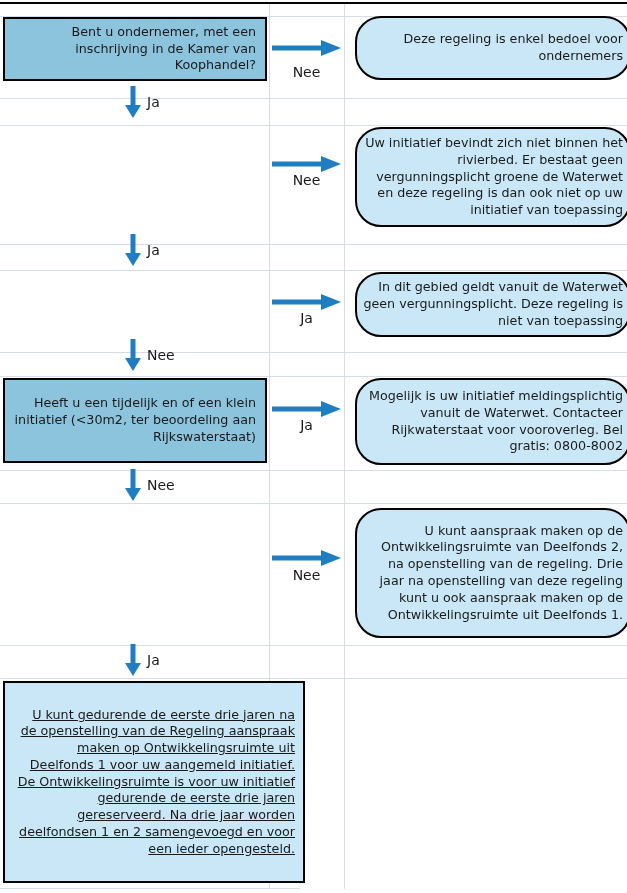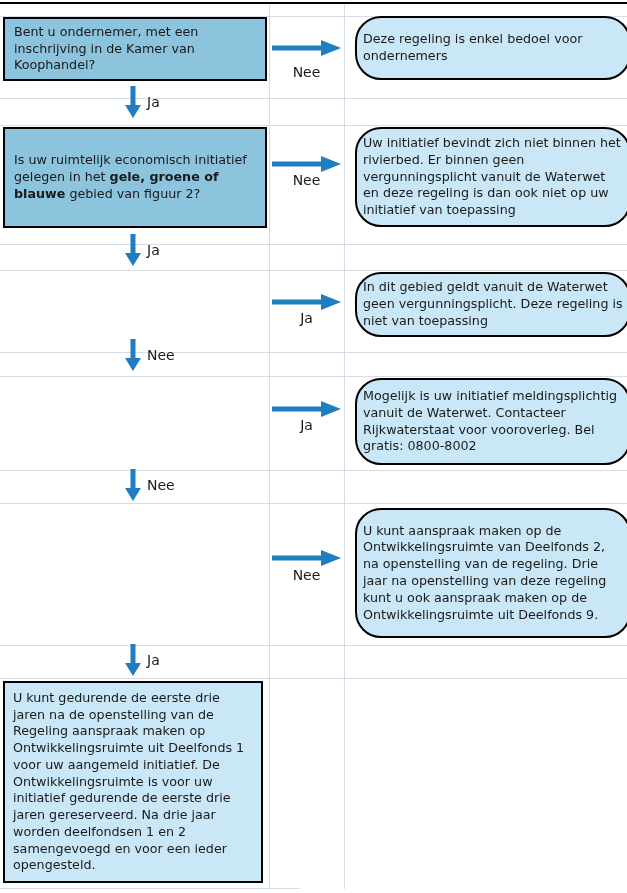--- a/index.html
+++ b/index.html
@@ -14,26 +14,26 @@
   .sheet{
     position:relative;width:627px;height:893px;background:#ffffff;
     font-family:"DejaVu Sans","Liberation Sans",sans-serif;color:var(--text);
     overflow:hidden;
   }
   .gridh{position:absolute;left:0;width:627px;height:1px;background:var(--grid);z-index:1;}
   .gridv{position:absolute;top:3px;width:1px;height:886px;background:var(--grid);z-index:1;}
   .topline{position:absolute;left:0;top:2px;width:627px;height:2px;background:var(--border);z-index:2;}
   .box{
     position:absolute;z-index:2;border:2px solid var(--border);box-sizing:border-box;
-    display:flex;align-items:center;justify-content:center;text-align:left;
+    display:flex;align-items:center;justify-content:center;text-align:right;
     font-size:12.7px;line-height:1.32;
   }
   .qbox{left:3px;width:264px;background:var(--question-fill);padding:3px 9px;}
   .rbox{left:355px;width:276px;background:var(--result-fill);padding:3px 6px;border-radius:26px;}
-  .fbox{left:3px;width:260px;background:var(--result-fill);padding:3px 8px;}
+  .fbox{left:3px;width:302px;background:var(--result-fill);padding:3px 8px;text-decoration:underline;}
   .box b{font-weight:bold;}
   .varrow{position:absolute;left:123px;width:20px;height:34px;z-index:3;}
   .harrow{position:absolute;left:271px;width:72px;height:18px;z-index:3;}
   .vlabel{position:absolute;left:147px;z-index:3;font-size:14px;}
   .hlabel{position:absolute;left:269px;width:75px;text-align:center;z-index:3;font-size:14px;}
   svg{display:block;}
 </style>
 </head>
 <body>
 
@@ -51,42 +51,42 @@
   <div class="gridh" style="top:376px"></div>
   <div class="gridh" style="top:470px"></div>
   <div class="gridh" style="top:503px"></div>
   <div class="gridh" style="top:645px"></div>
   <div class="gridh" style="top:678px"></div>
   <div class="gridh" style="top:888px;width:300px"></div>
 
   <div class="box qbox" style="top:17px;height:64px">
     <span><span>Bent u ondernemer, met een inschrijving in de Kamer van Koophandel?</span></span>
   </div>
-  <div class="box qbox" style="top:127px;height:101px">
-    <span><span>Is uw ruimtelijk economisch initiatief gelegen in het </span><b>gele, groene of blauwe</b><span> gebied van figuur 2?</span></span>
+  <div class="box qbox" style="top:378px;height:85px">
+    <span><span>Heeft u een tijdelijk en of een klein initiatief (&lt;30m2, ter beoordeling aan Rijkswaterstaat)</span></span>
   </div>
 
   <div class="box fbox" style="top:681px;height:202px">
     <span>U kunt gedurende de eerste drie jaren na de openstelling van de Regeling aanspraak maken op Ontwikkelingsruimte uit Deelfonds 1 voor uw aangemeld initiatief. De Ontwikkelingsruimte is voor uw initiatief gedurende de eerste drie jaren gereserveerd. Na drie jaar worden deelfondsen 1 en 2 samengevoegd en voor een ieder opengesteld.</span>
   </div>
 
   <div class="box rbox" style="top:16px;height:64px">
     <span>Deze regeling is enkel bedoel voor ondernemers</span>
   </div>
   <div class="box rbox" style="top:127px;height:100px">
-    <span>Uw initiatief bevindt zich niet binnen het rivierbed. Er binnen geen vergunningsplicht vanuit de Waterwet en deze regeling is dan ook niet op uw initiatief van toepassing</span>
+    <span>Uw initiatief bevindt zich niet binnen het rivierbed. Er bestaat geen vergunningsplicht groene de Waterwet en deze regeling is dan ook niet op uw initiatief van toepassing</span>
   </div>
   <div class="box rbox" style="top:272px;height:65px">
     <span>In dit gebied geldt vanuit de Waterwet geen vergunningsplicht. Deze regeling is niet van toepassing</span>
   </div>
   <div class="box rbox" style="top:378px;height:87px">
     <span>Mogelijk is uw initiatief meldingsplichtig vanuit de Waterwet. Contacteer Rijkwaterstaat voor vooroverleg. Bel gratis: 0800-8002</span>
   </div>
   <div class="box rbox" style="top:508px;height:130px">
-    <span>U kunt aanspraak maken op de Ontwikkelingsruimte van Deelfonds 2, na openstelling van de regeling. Drie jaar na openstelling van deze regeling kunt u ook aanspraak maken op de Ontwikkelingsruimte uit Deelfonds 9.</span>
+    <span>U kunt aanspraak maken op de Ontwikkelingsruimte van Deelfonds 2, na openstelling van de regeling. Drie jaar na openstelling van deze regeling kunt u ook aanspraak maken op de Ontwikkelingsruimte uit Deelfonds 1.</span>
   </div>
 
   <div class="varrow" style="top:85px">
     <svg width="20" height="34" viewBox="0 0 20 34">
         <line x1="10" y1="1" x2="10" y2="22" stroke="#1f7dc2" stroke-width="5"></line>
         <polygon points="2,20 18,20 10,33" fill="#1f7dc2"></polygon>
       </svg>
   </div>
   <span class="vlabel" style="top:94px">Ja</span>
 

